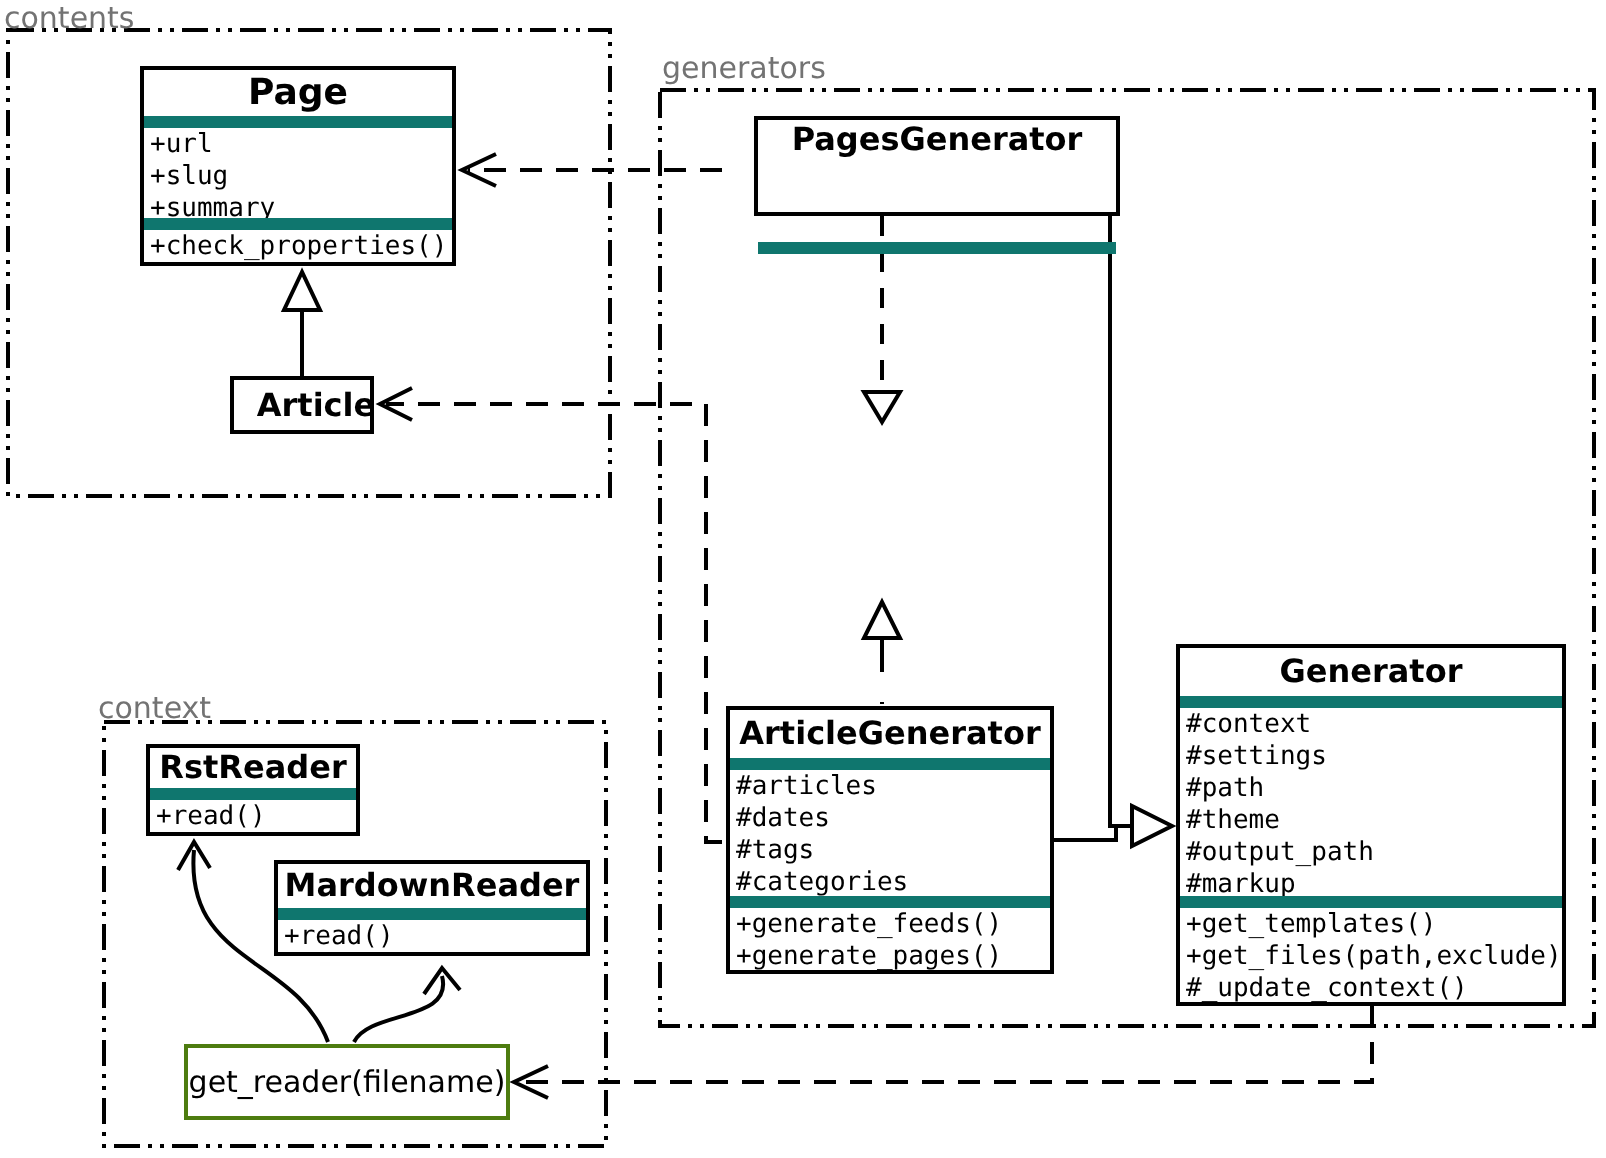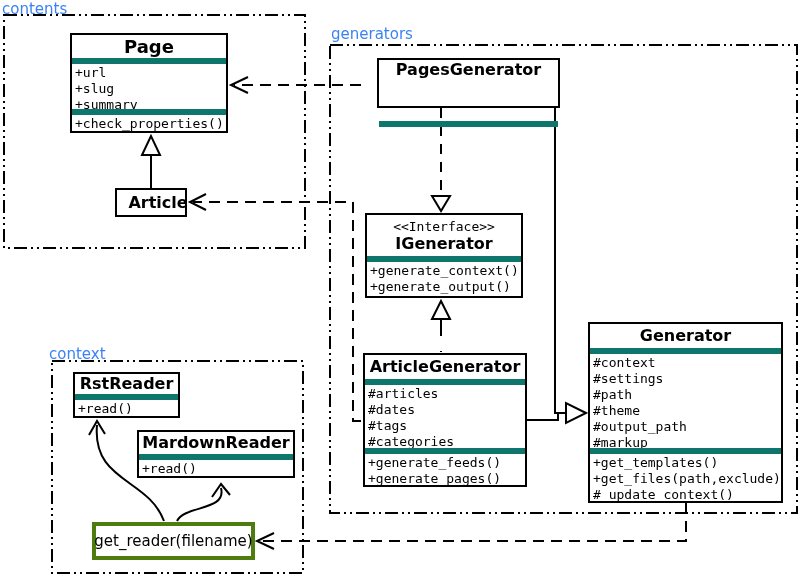--- a/index.html
+++ b/index.html
@@ -1,35 +1,35 @@
 <!DOCTYPE html>
 <html><head>
 <meta charset="utf-8">
 <style>
   html,body{margin:0;padding:0;background:#ffffff;}
   body{position:relative;width:803px;height:579px;overflow:hidden;
        font-family:"DejaVu Sans",sans-serif;color:#000;}
   #stage{position:absolute;left:0;top:0;width:803px;height:579px;}
   svg.wires{position:absolute;left:0;top:0;width:803px;height:579px;}
 
-  .pkg-label{position:absolute;font:15px "DejaVu Sans",sans-serif;color:#3b82f6;
+  .pkg-label{position:absolute;font:15px "DejaVu Sans",sans-serif;color:#737373;
              background:transparent;white-space:nowrap;}
 
   .cls{position:absolute;background:#fff;border:2px solid #000;
        box-sizing:border-box;display:flex;flex-direction:column;}
   .cls .title{font:bold 16px "DejaVu Sans",sans-serif;display:flex;
               align-items:center;justify-content:center;white-space:nowrap;}
   .cls .title.big{font-size:18px;}
   .sec{border-top:6px solid #0f766e;}
   .members{font:13px "DejaVu Sans Mono",monospace;line-height:16px;
            padding:1px 3px;white-space:pre;overflow:hidden;}
   .hdr2{display:flex;flex-direction:column;align-items:center;justify-content:center;}
   .stereo{font:13px "DejaVu Sans Mono",monospace;line-height:15px;}
   .hdr2 .iname{font:bold 16px "DejaVu Sans",sans-serif;line-height:19px;}
-  .plainbox{position:absolute;background:#fff;border:4px solid #4d7c0f;
+  .plainbox{position:absolute;background:#fff;border:2px solid #4d7c0f;
             box-sizing:border-box;display:flex;align-items:center;
             justify-content:center;font:15px "DejaVu Sans",sans-serif;white-space:nowrap;}
 
   
   #cls-page{left:70px;top:33px;width:158px;height:100px;}
   #cls-page .title{height:26px;}
   #cls-page .attrs{height:50px;}
   #cls-article{left:115px;top:188px;width:72px;height:29px;padding-left:14px;}
   #cls-article .title{height:25px;}
   #cls-pagesgen{left:377px;top:58px;width:183px;height:50px;gap:42px;}
@@ -113,27 +113,20 @@
 
   <div class="cls" id="cls-article">
     <div class="title">Article</div>
   </div>
 
   <div class="cls" id="cls-pagesgen">
     <div class="title">PagesGenerator</div>
     <div class="sec members"><div>#pages</div></div>
   </div>
 
-  <div class="cls" id="cls-igen">
-    <div class="hdr2">
-      <div class="stereo">&lt;&lt;Interface&gt;&gt;</div>
-      <div class="iname">IGenerator</div>
-    </div>
-    <div class="sec members"><div>+generate_context()</div><div>+generate_output()</div></div>
-  </div>
 
   <div class="cls" id="cls-articlegen">
     <div class="title">ArticleGenerator</div>
     <div class="sec members attrs"><div>#articles</div><div>#dates</div><div>#tags</div><div>#categories</div></div>
     <div class="sec members"><div>+generate_feeds()</div><div>+generate_pages()</div></div>
   </div>
 
   <div class="cls" id="cls-generator">
     <div class="title">Generator</div>
     <div class="sec members attrs"><div>#context</div><div>#settings</div><div>#path</div><div>#theme</div><div>#output_path</div><div>#markup</div></div>

